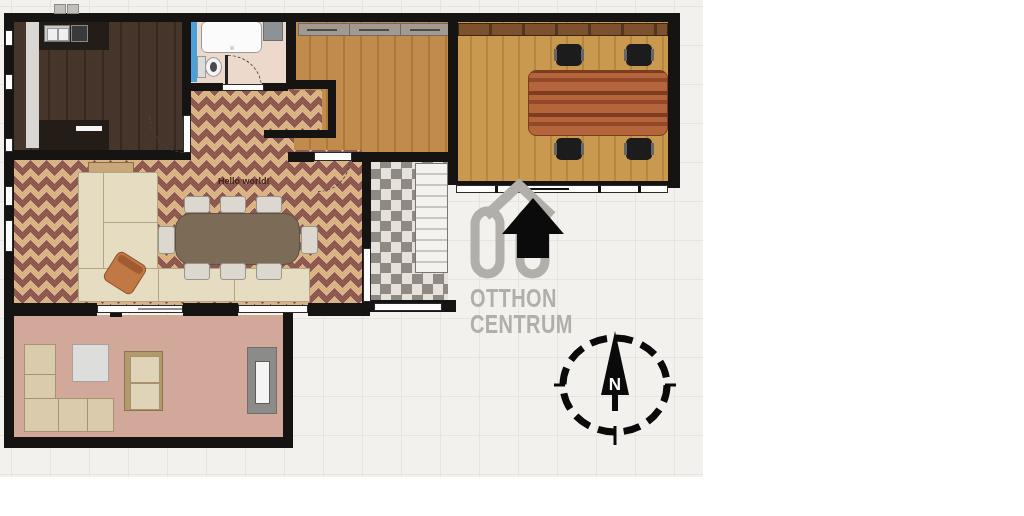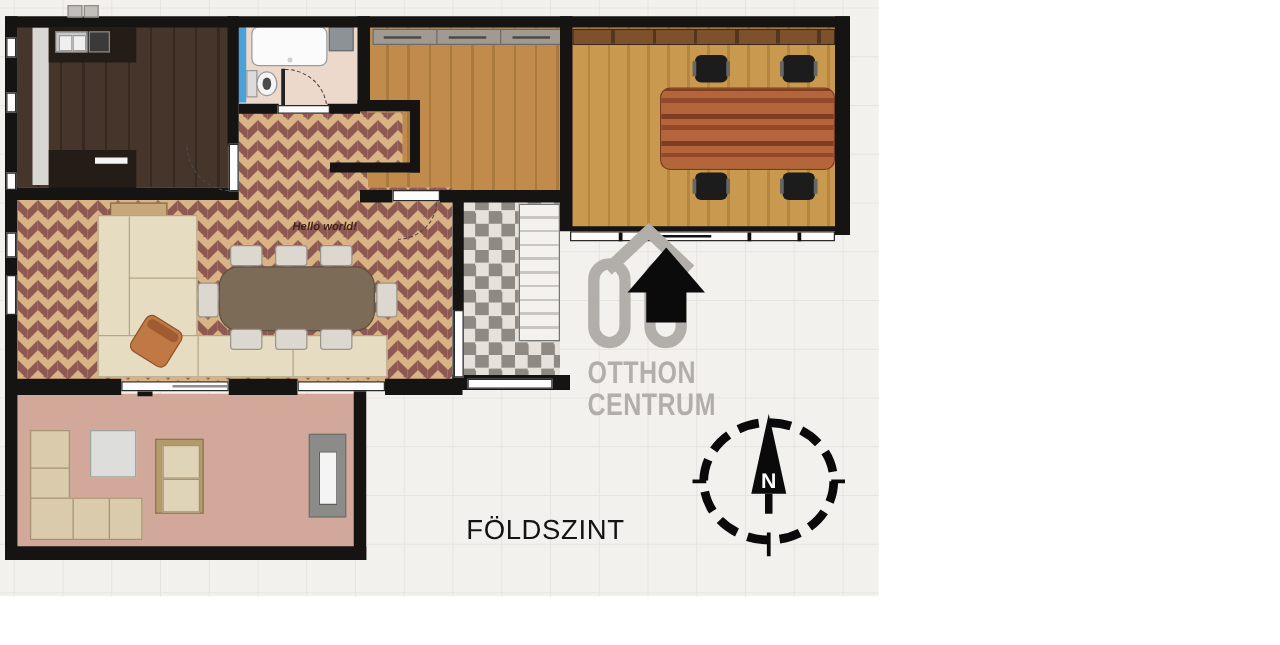--- a/index.html
+++ b/index.html
@@ -127,21 +127,21 @@
   </div>
   <div class="abs furn" style="left:175px;top:213px;width:125px;height:52px;background:var(--dining-table);border:1px solid #5d5044;border-radius:16px;box-sizing:border-box;"></div>
   <div class="abs furn chair" style="left:184px;top:196px;width:26px;height:17px;"></div>
   <div class="abs furn chair" style="left:220px;top:196px;width:26px;height:17px;"></div>
   <div class="abs furn chair" style="left:256px;top:196px;width:26px;height:17px;"></div>
   <div class="abs furn chair" style="left:184px;top:263px;width:26px;height:17px;"></div>
   <div class="abs furn chair" style="left:220px;top:263px;width:26px;height:17px;"></div>
   <div class="abs furn chair" style="left:256px;top:263px;width:26px;height:17px;"></div>
   <div class="abs furn chair" style="left:158px;top:226px;width:17px;height:28px;"></div>
   <div class="abs furn chair" style="left:301px;top:226px;width:17px;height:28px;"></div>
-  <div class="abs note" style="left:234px;top:176px;font-style:italic;">Hello world!</div>
+  <div class="abs note" style="left:218px;top:176px;">Hello world!</div>
 
   <div class="abs furn" style="left:24px;top:344px;width:32px;height:88px;background:#d9cbab;border:1px solid #a79372;box-sizing:border-box;">
     <div style="position:absolute;left:0;top:29px;width:100%;height:1px;background:#a79372;"></div>
     <div style="position:absolute;left:0;top:58px;width:100%;height:1px;background:#a79372;"></div>
   </div>
   <div class="abs furn" style="left:24px;top:398px;width:90px;height:34px;background:#d9cbab;border:1px solid #a79372;box-sizing:border-box;">
     <div style="position:absolute;left:33px;top:0;width:1px;height:100%;background:#a79372;"></div>
     <div style="position:absolute;left:62px;top:0;width:1px;height:100%;background:#a79372;"></div>
   </div>
   <div class="abs furn" style="left:72px;top:344px;width:37px;height:38px;background:#dddddc;border:1px solid #a3a3a0;box-sizing:border-box;"></div>
@@ -211,14 +211,13 @@
   <svg class="abs" style="left:552px;top:323px;z-index:9;" width="130" height="130" viewBox="0 0 130 130">
     <ellipse cx="63" cy="62" rx="52" ry="47" fill="none" stroke="#0a0a0a" stroke-width="7" stroke-dasharray="17 9"></ellipse>
     <line x1="2" y1="62" x2="13" y2="62" stroke="#0a0a0a" stroke-width="3"></line>
     <line x1="113" y1="62" x2="124" y2="62" stroke="#0a0a0a" stroke-width="3"></line>
     <line x1="63" y1="103" x2="63" y2="122" stroke="#0a0a0a" stroke-width="3"></line>
     <polygon points="63,8 49,72 77,72" fill="#0a0a0a"></polygon>
     <rect x="60" y="72" width="6" height="16" fill="#0a0a0a"></rect>
     <text x="63" y="67" text-anchor="middle" font-size="17" font-weight="bold" fill="#ffffff">N</text>
   </svg>
 
-  <div class="abs floor-label" style="left:373px;top:411px;">FÖLDSZINT</div>
 </div>
 
 </body></html>

